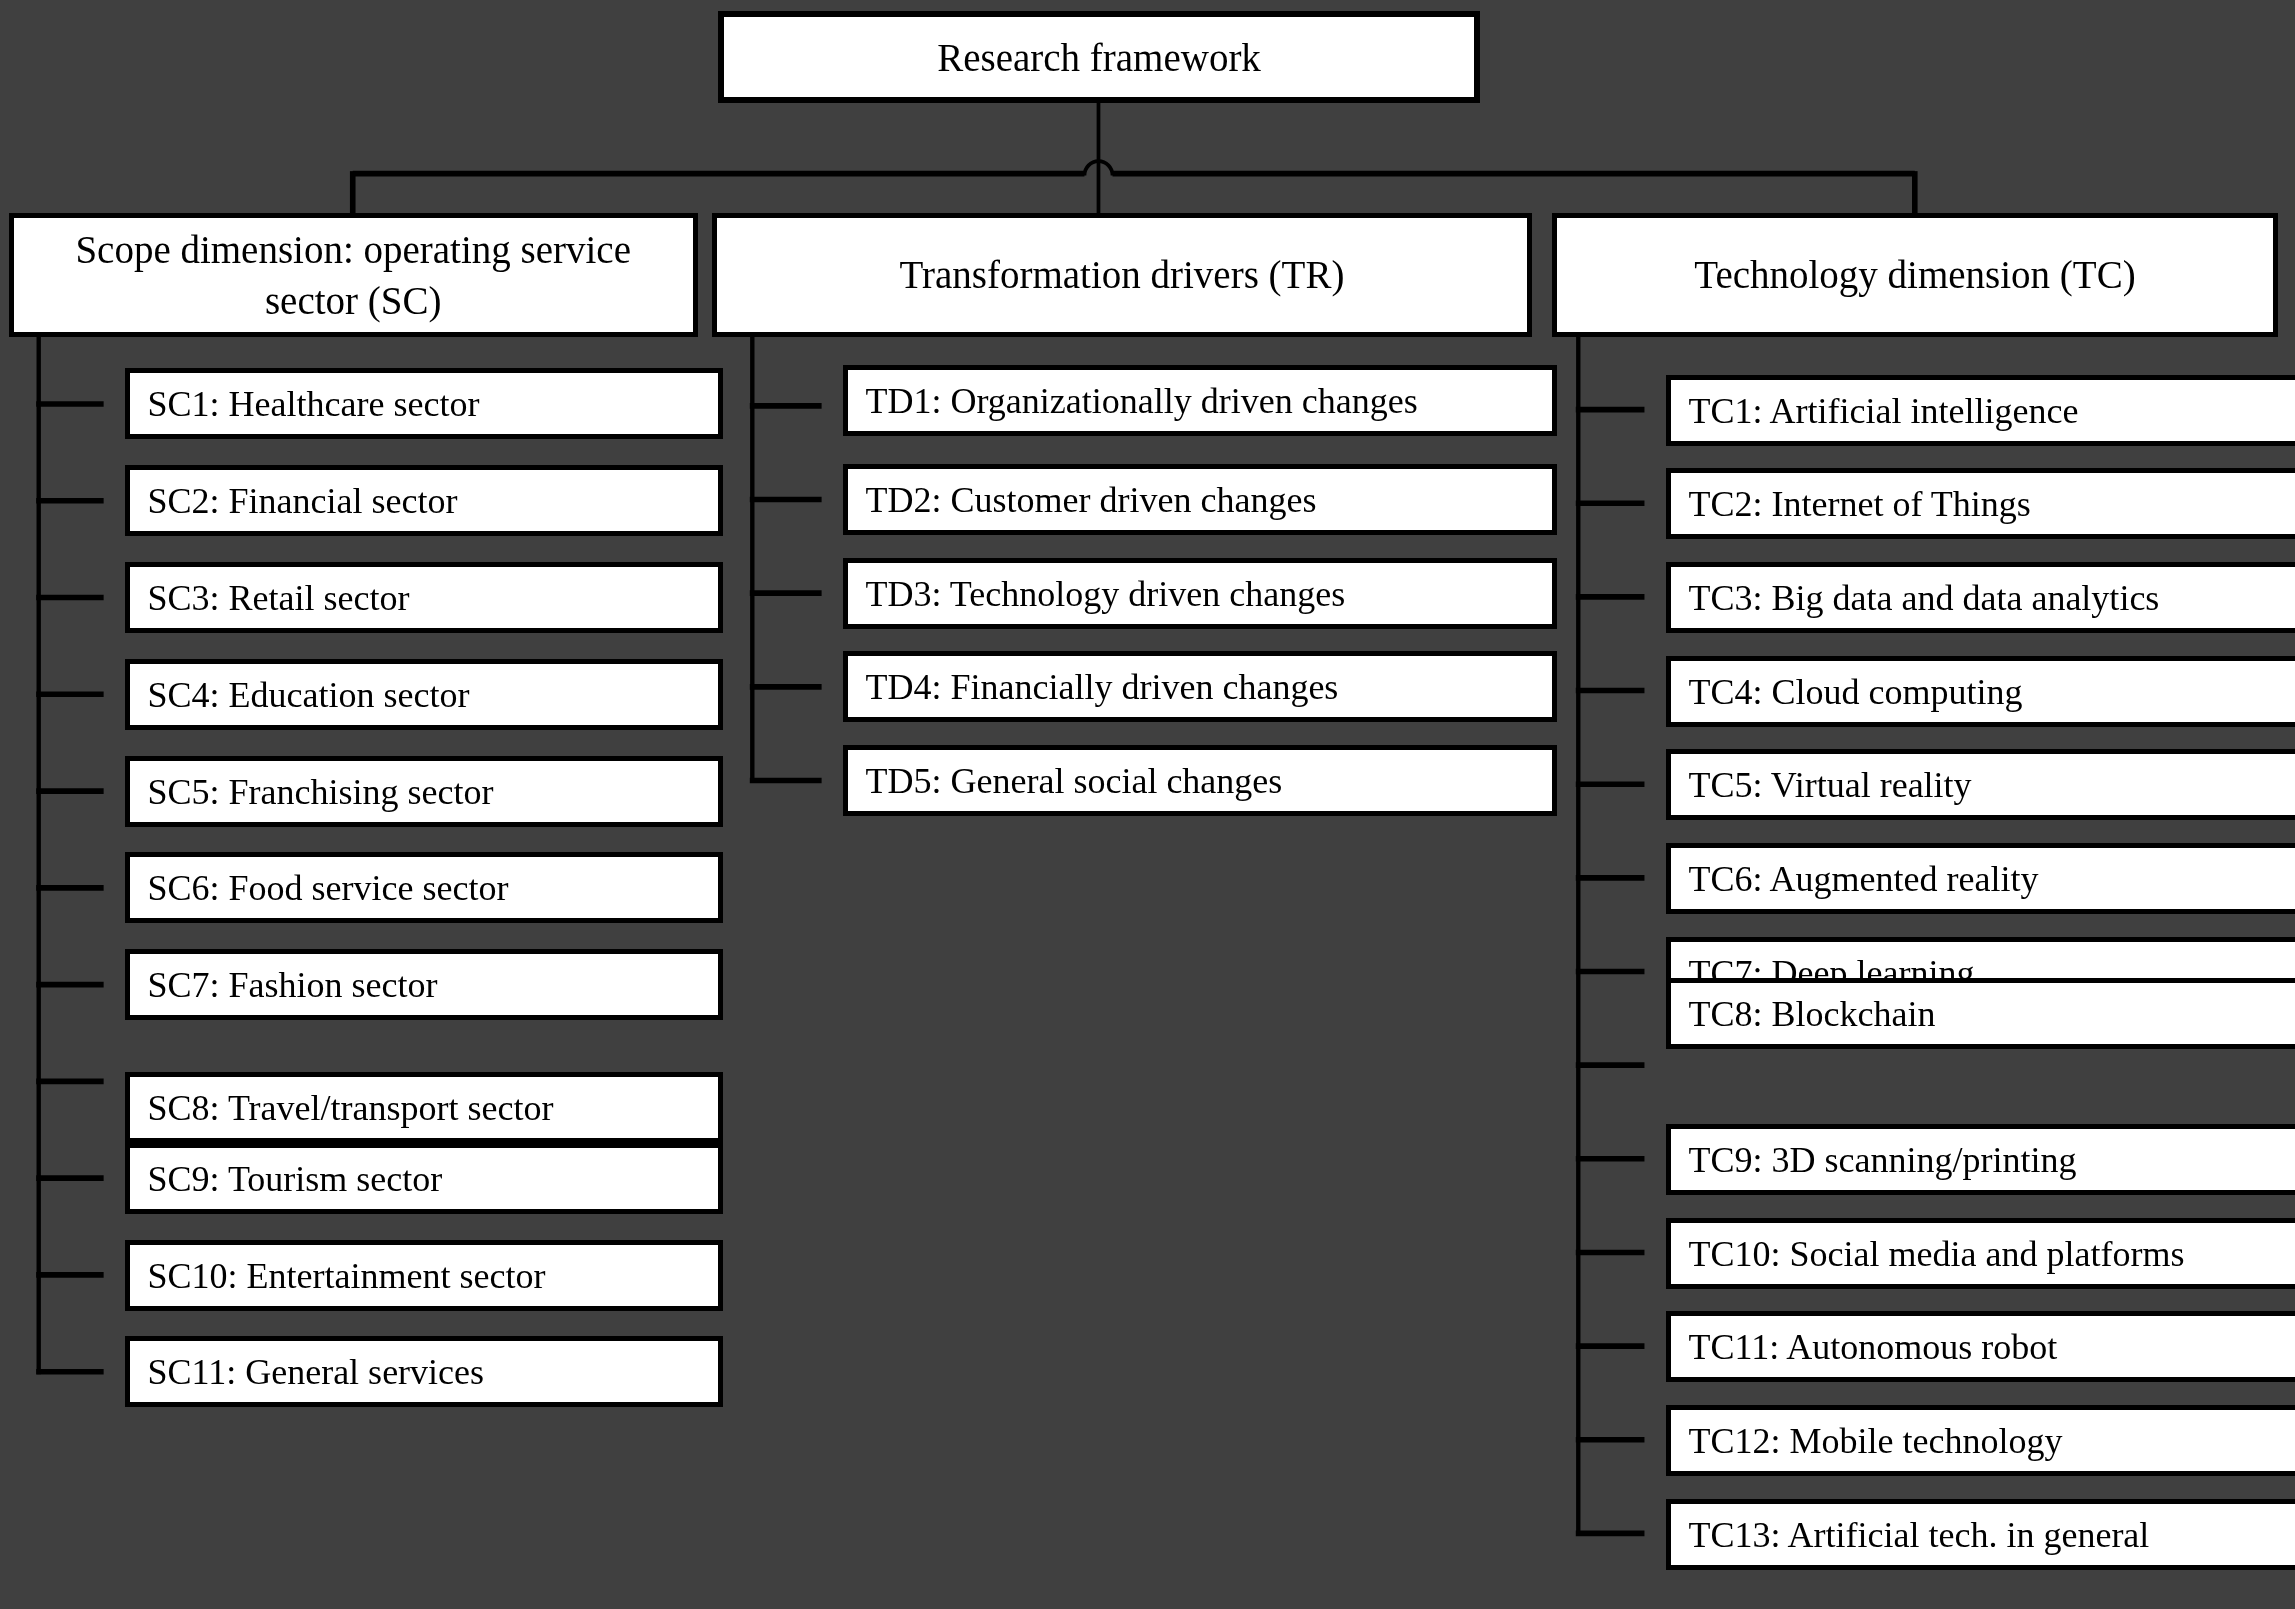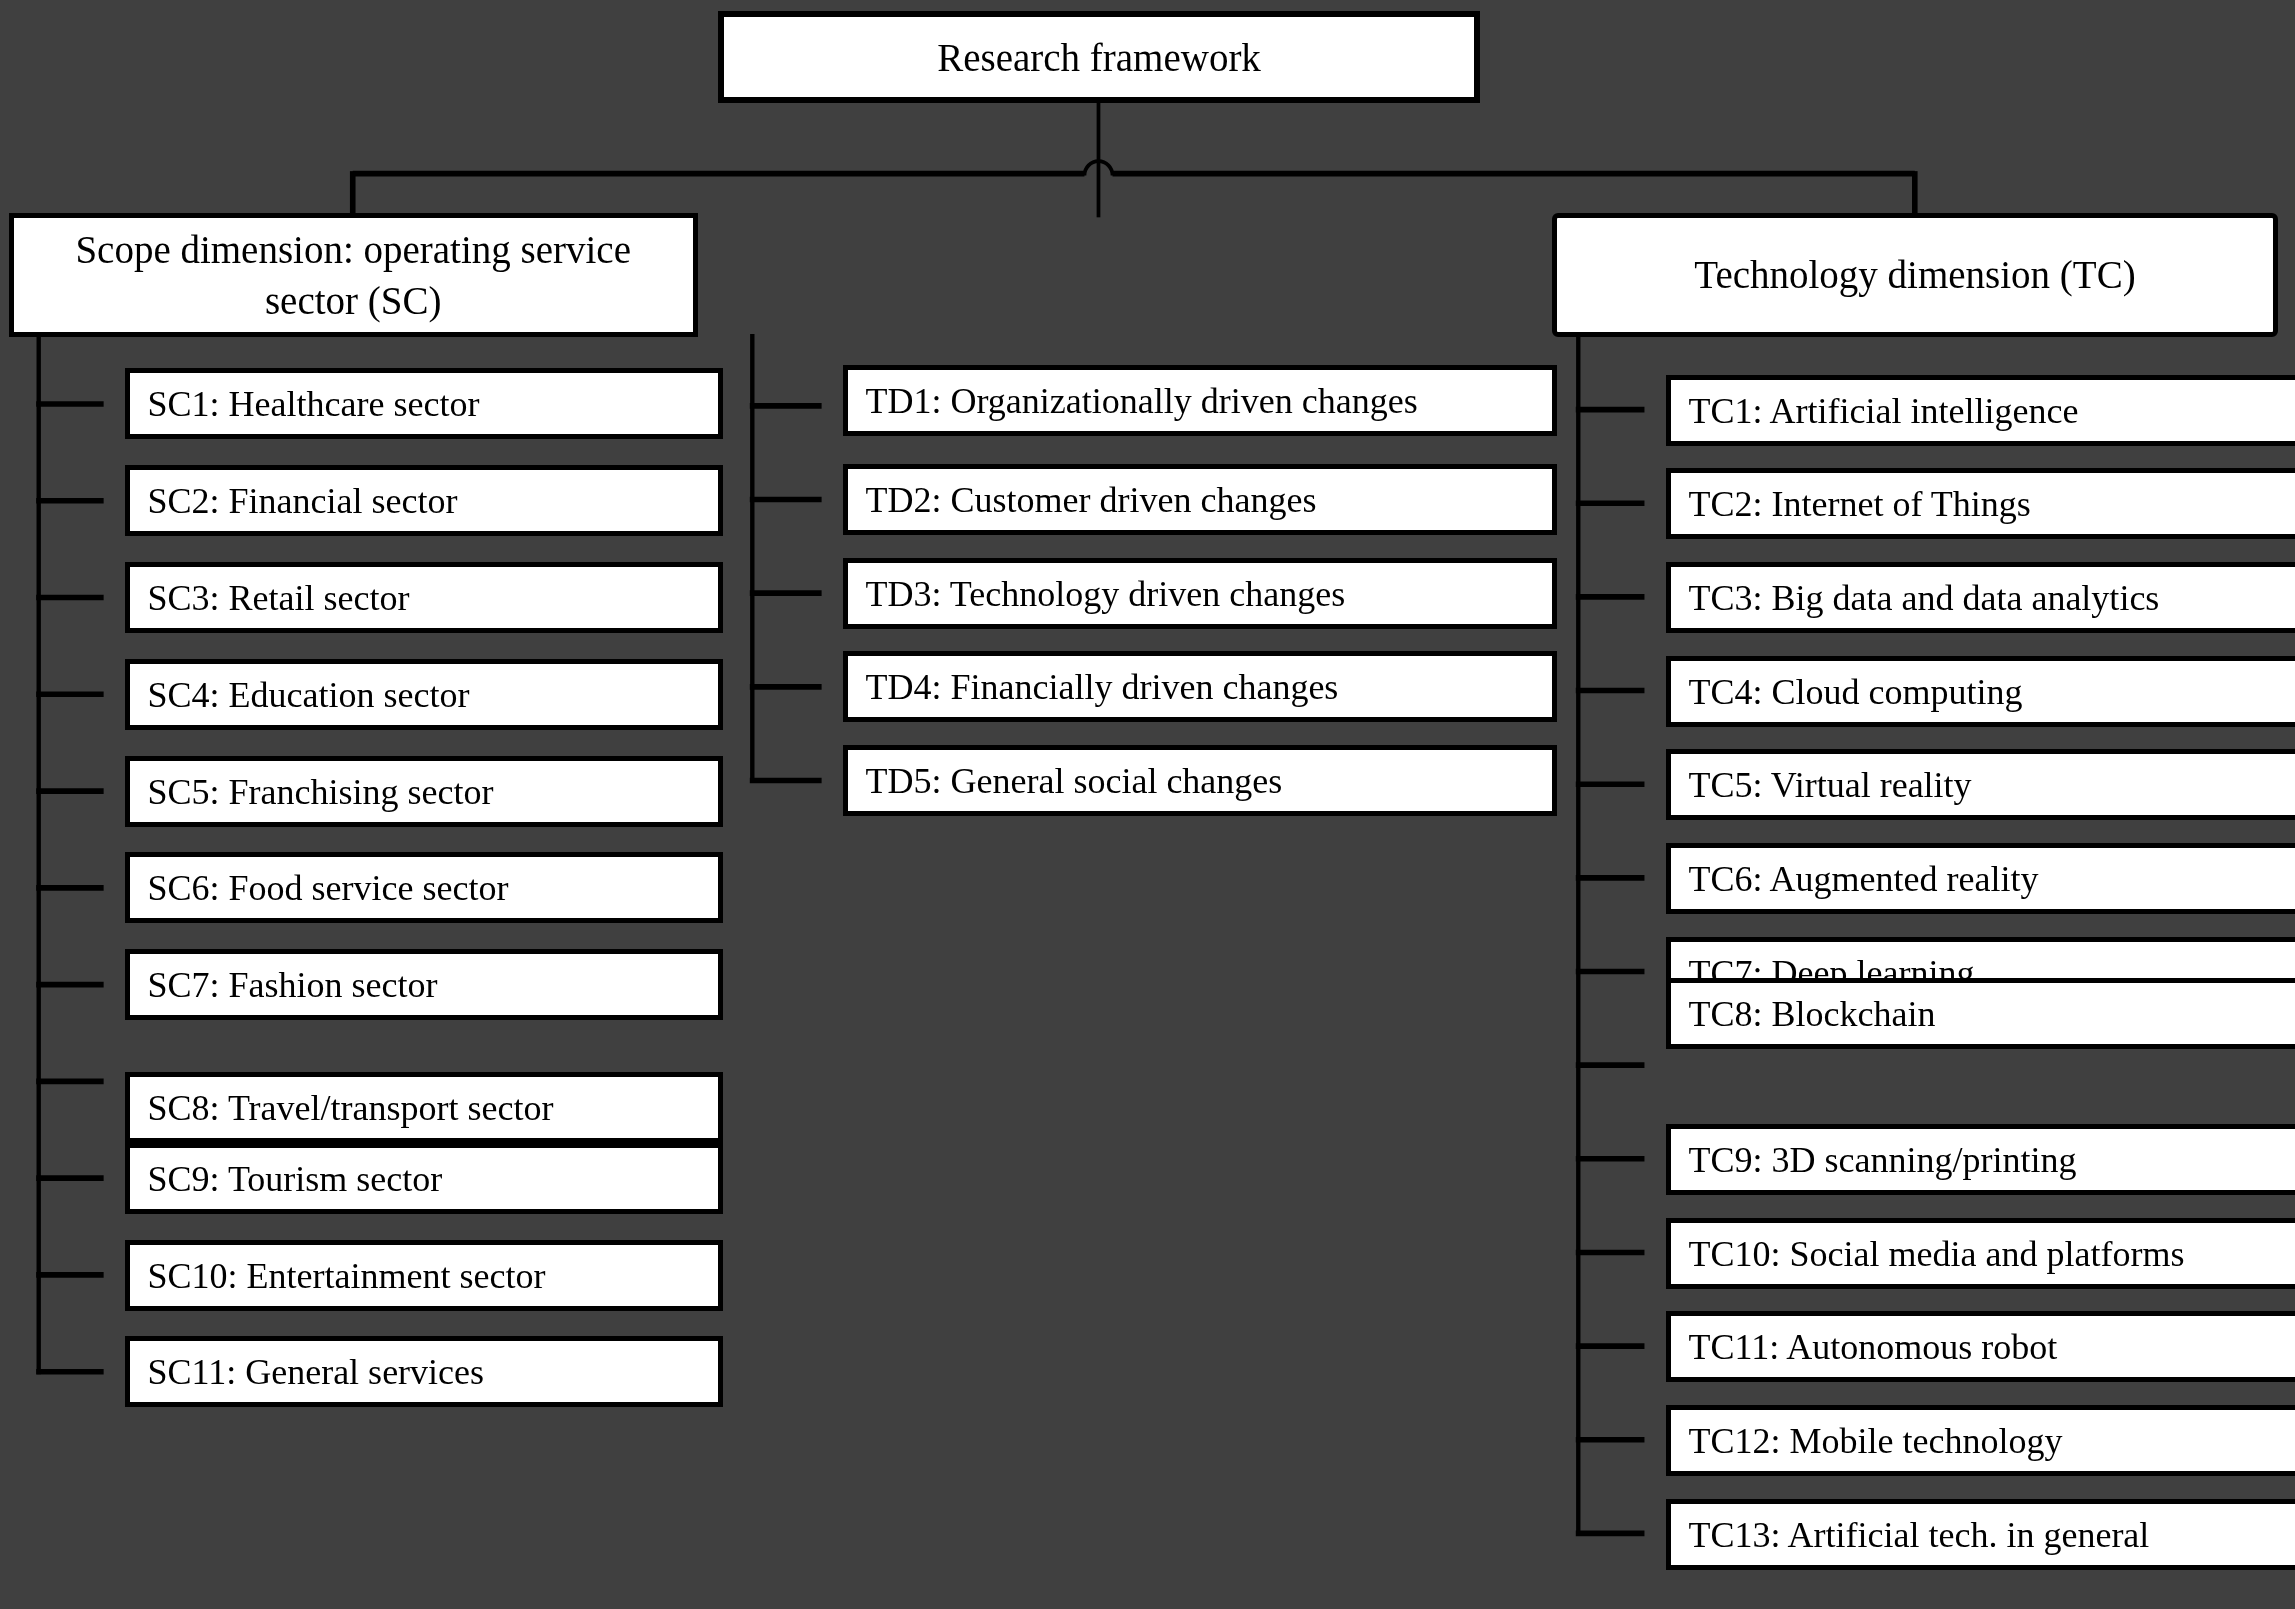--- a/index.html
+++ b/index.html
@@ -43,21 +43,21 @@
     top: 213px;
     height: 124px;
     border: 5.6px solid #000000;
     justify-content: center;
     text-align: center;
     font-size: 39px;
     line-height: 1.32;
   }
   .header-sc { left: 8.7px;   width: 689px; }
   .header-tr { left: 712px; width: 820px; }
-  .header-tc { left: 1552px; width: 726px; border-radius: 6px; }
+  .header-tc { left: 1552px; width: 726px; }
   .header-sc .header-label { max-width: 612px; }
   .item-box {
     border: 5px solid #000000;
     height: 71px;
     padding-left: 17.5px;
     font-size: 36px;
     white-space: nowrap;
     margin-left: 25px;
   }
   .col-sc .item-box { left: 100px;  width: 598px;  }
@@ -125,20 +125,23 @@
     </g>
   </svg>
 
   <div class="node title-box">
     <span>Research framework</span>
   </div>
 
   <div class="node header-box header-sc">
     <span class="header-label">Scope dimension: operating service sector (SC)</span>
   </div>
+  <div class="node header-box header-tr">
+    <span class="header-label">Transformation drivers (TR)</span>
+  </div>
   <div class="node header-box header-tc">
     <span class="header-label">Technology dimension (TC)</span>
   </div>
 
   <div class="col-sc">
     <div class="node item-box" style="top:368px">SC1: Healthcare sector</div>
     <div class="node item-box" style="top:465px">SC2: Financial sector</div>
     <div class="node item-box" style="top:562px">SC3: Retail sector</div>
     <div class="node item-box" style="top:659px">SC4: Education sector</div>
     <div class="node item-box" style="top:756px">SC5: Franchising sector</div>

